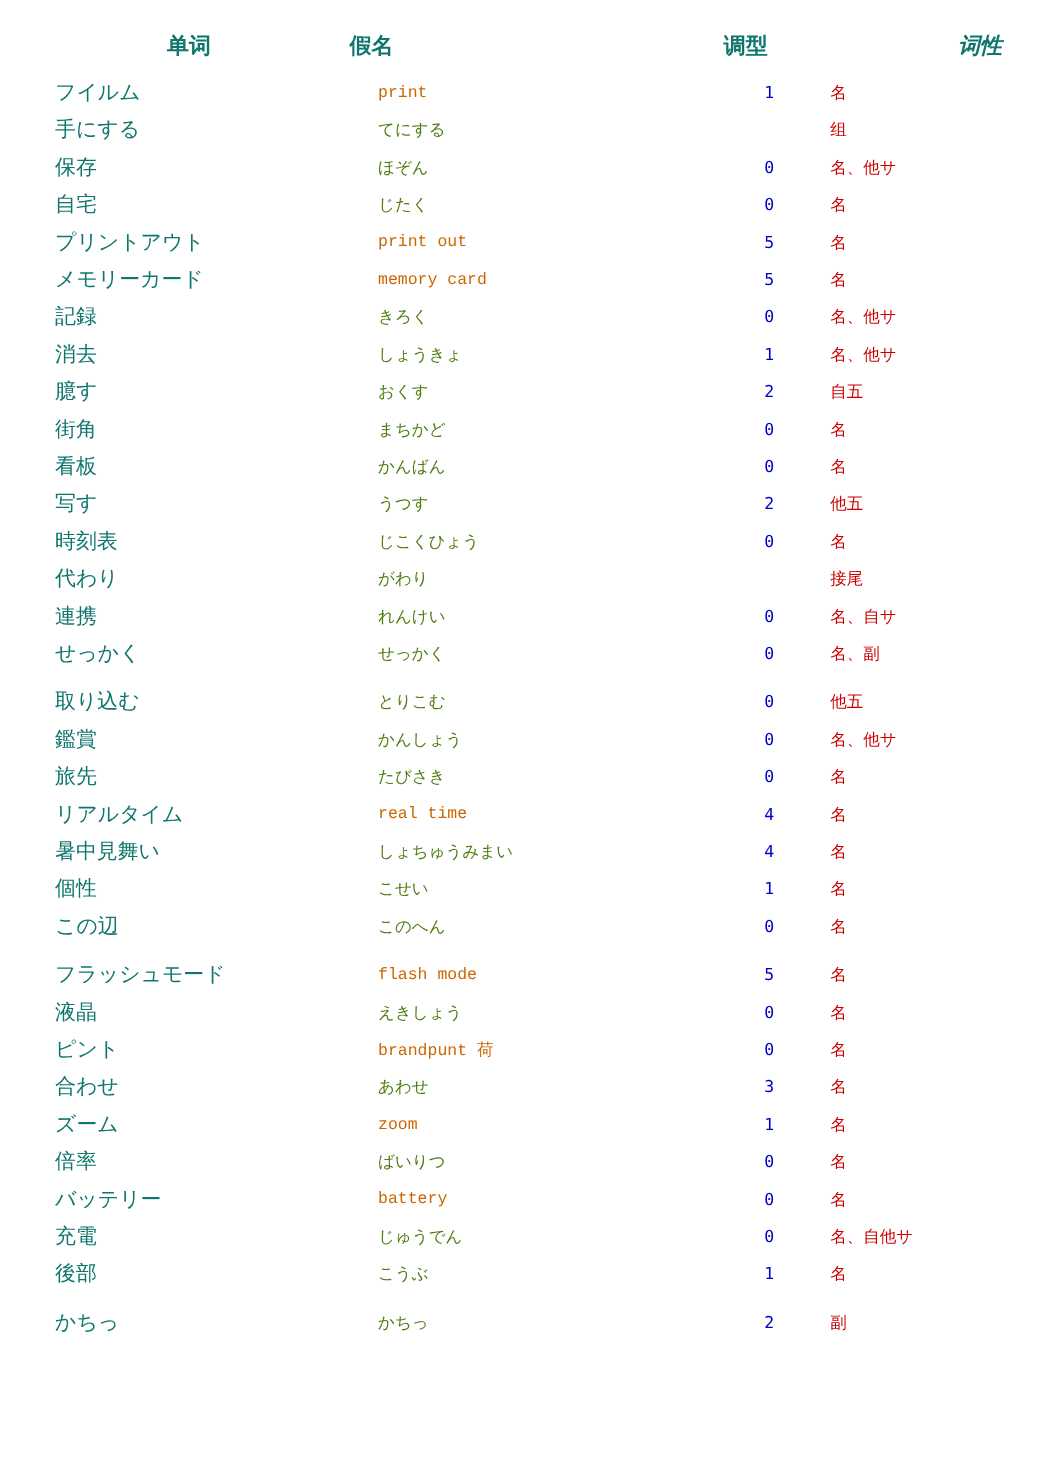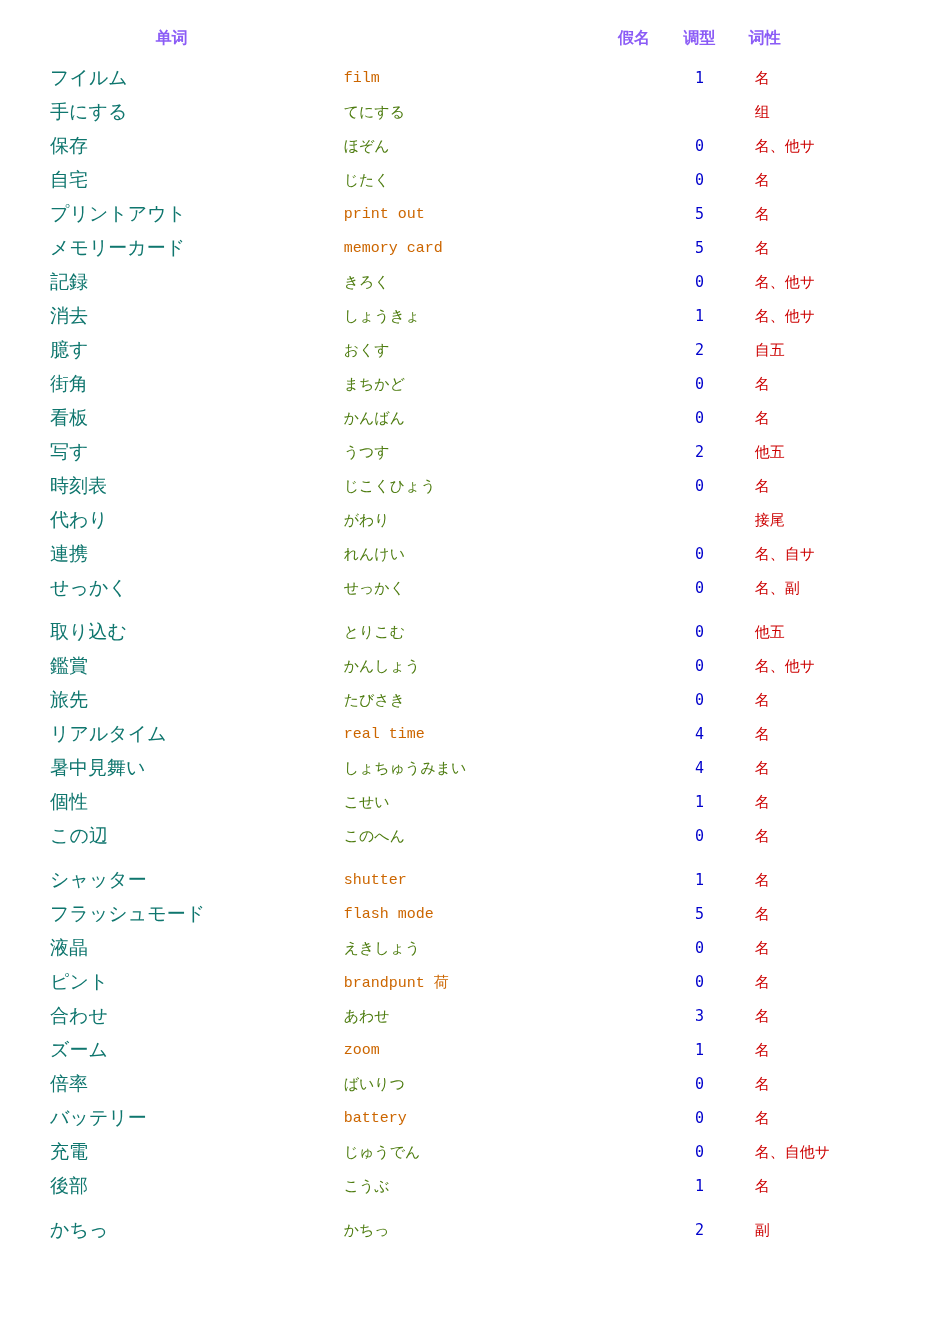--- a/index.html
+++ b/index.html
@@ -14,40 +14,41 @@
       padding: 20px 30px;
       width: 945px;
       min-height: 1338px;
     }
     .vocab-table {
       width: 100%;
       border-collapse: collapse;
     }
     .vocab-table thead tr th {
       font-weight: bold;
-      color: #8b5cf6;
+      color: #0f766e;
       padding: 8px 4px 12px 4px;
-      font-size: 16px;
+      font-size: 20px;
     }
     .vocab-table thead tr th.col-word {
       text-align: center;
       width: 250px;
     }
     .vocab-table thead tr th.col-kana {
-      text-align: right;
+      text-align: left;
       width: 300px;
       margin-top: 12px;
     }
     .vocab-table thead tr th.col-tone {
-      text-align: center;
+      text-align: left;
       width: 80px;
     }
     .vocab-table thead tr th.col-type {
-      text-align: left;
+      text-align: right;
       width: 150px;
+      font-style: italic;
     }
     .vocab-table tbody tr td {
       padding: 4px 4px;
       vertical-align: middle;
     }
     .vocab-table tbody tr td.col-word {
       color: #0f766e;
       font-size: 19px;
       width: 250px;
       padding-left: 20px;
@@ -86,21 +87,21 @@
     <tr>
       <th class="col-word">单词</th>
       <th class="col-kana">假名</th>
       <th class="col-tone">调型</th>
       <th class="col-type">词性</th>
     </tr>
   </thead>
   <tbody id="vocab-body">
   <tr>
         <td class="col-word">フイルム</td>
-        <td class="col-kana roman">film</td>
+        <td class="col-kana roman">print</td>
         <td class="col-tone">1</td>
         <td class="col-type">名</td>
       </tr>
       <tr>
         <td class="col-word">手にする</td>
         <td class="col-kana">てにする</td>
         <td class="col-tone"></td>
         <td class="col-type">组</td>
       </tr>
       <tr>
@@ -229,26 +230,20 @@
       <tr>
         <td class="col-word">この辺</td>
         <td class="col-kana">このへん</td>
         <td class="col-tone">0</td>
         <td class="col-type">名</td>
       </tr>
       <tr class="spacer-row">
         <td colspan="4"></td>
       </tr>
       <tr>
-        <td class="col-word">シャッター</td>
-        <td class="col-kana roman">shutter</td>
-        <td class="col-tone">1</td>
-        <td class="col-type">名</td>
-      </tr>
-      <tr>
         <td class="col-word">フラッシュモード</td>
         <td class="col-kana roman">flash mode</td>
         <td class="col-tone">5</td>
         <td class="col-type">名</td>
       </tr>
       <tr>
         <td class="col-word">液晶</td>
         <td class="col-kana">えきしょう</td>
         <td class="col-tone">0</td>
         <td class="col-type">名</td>

